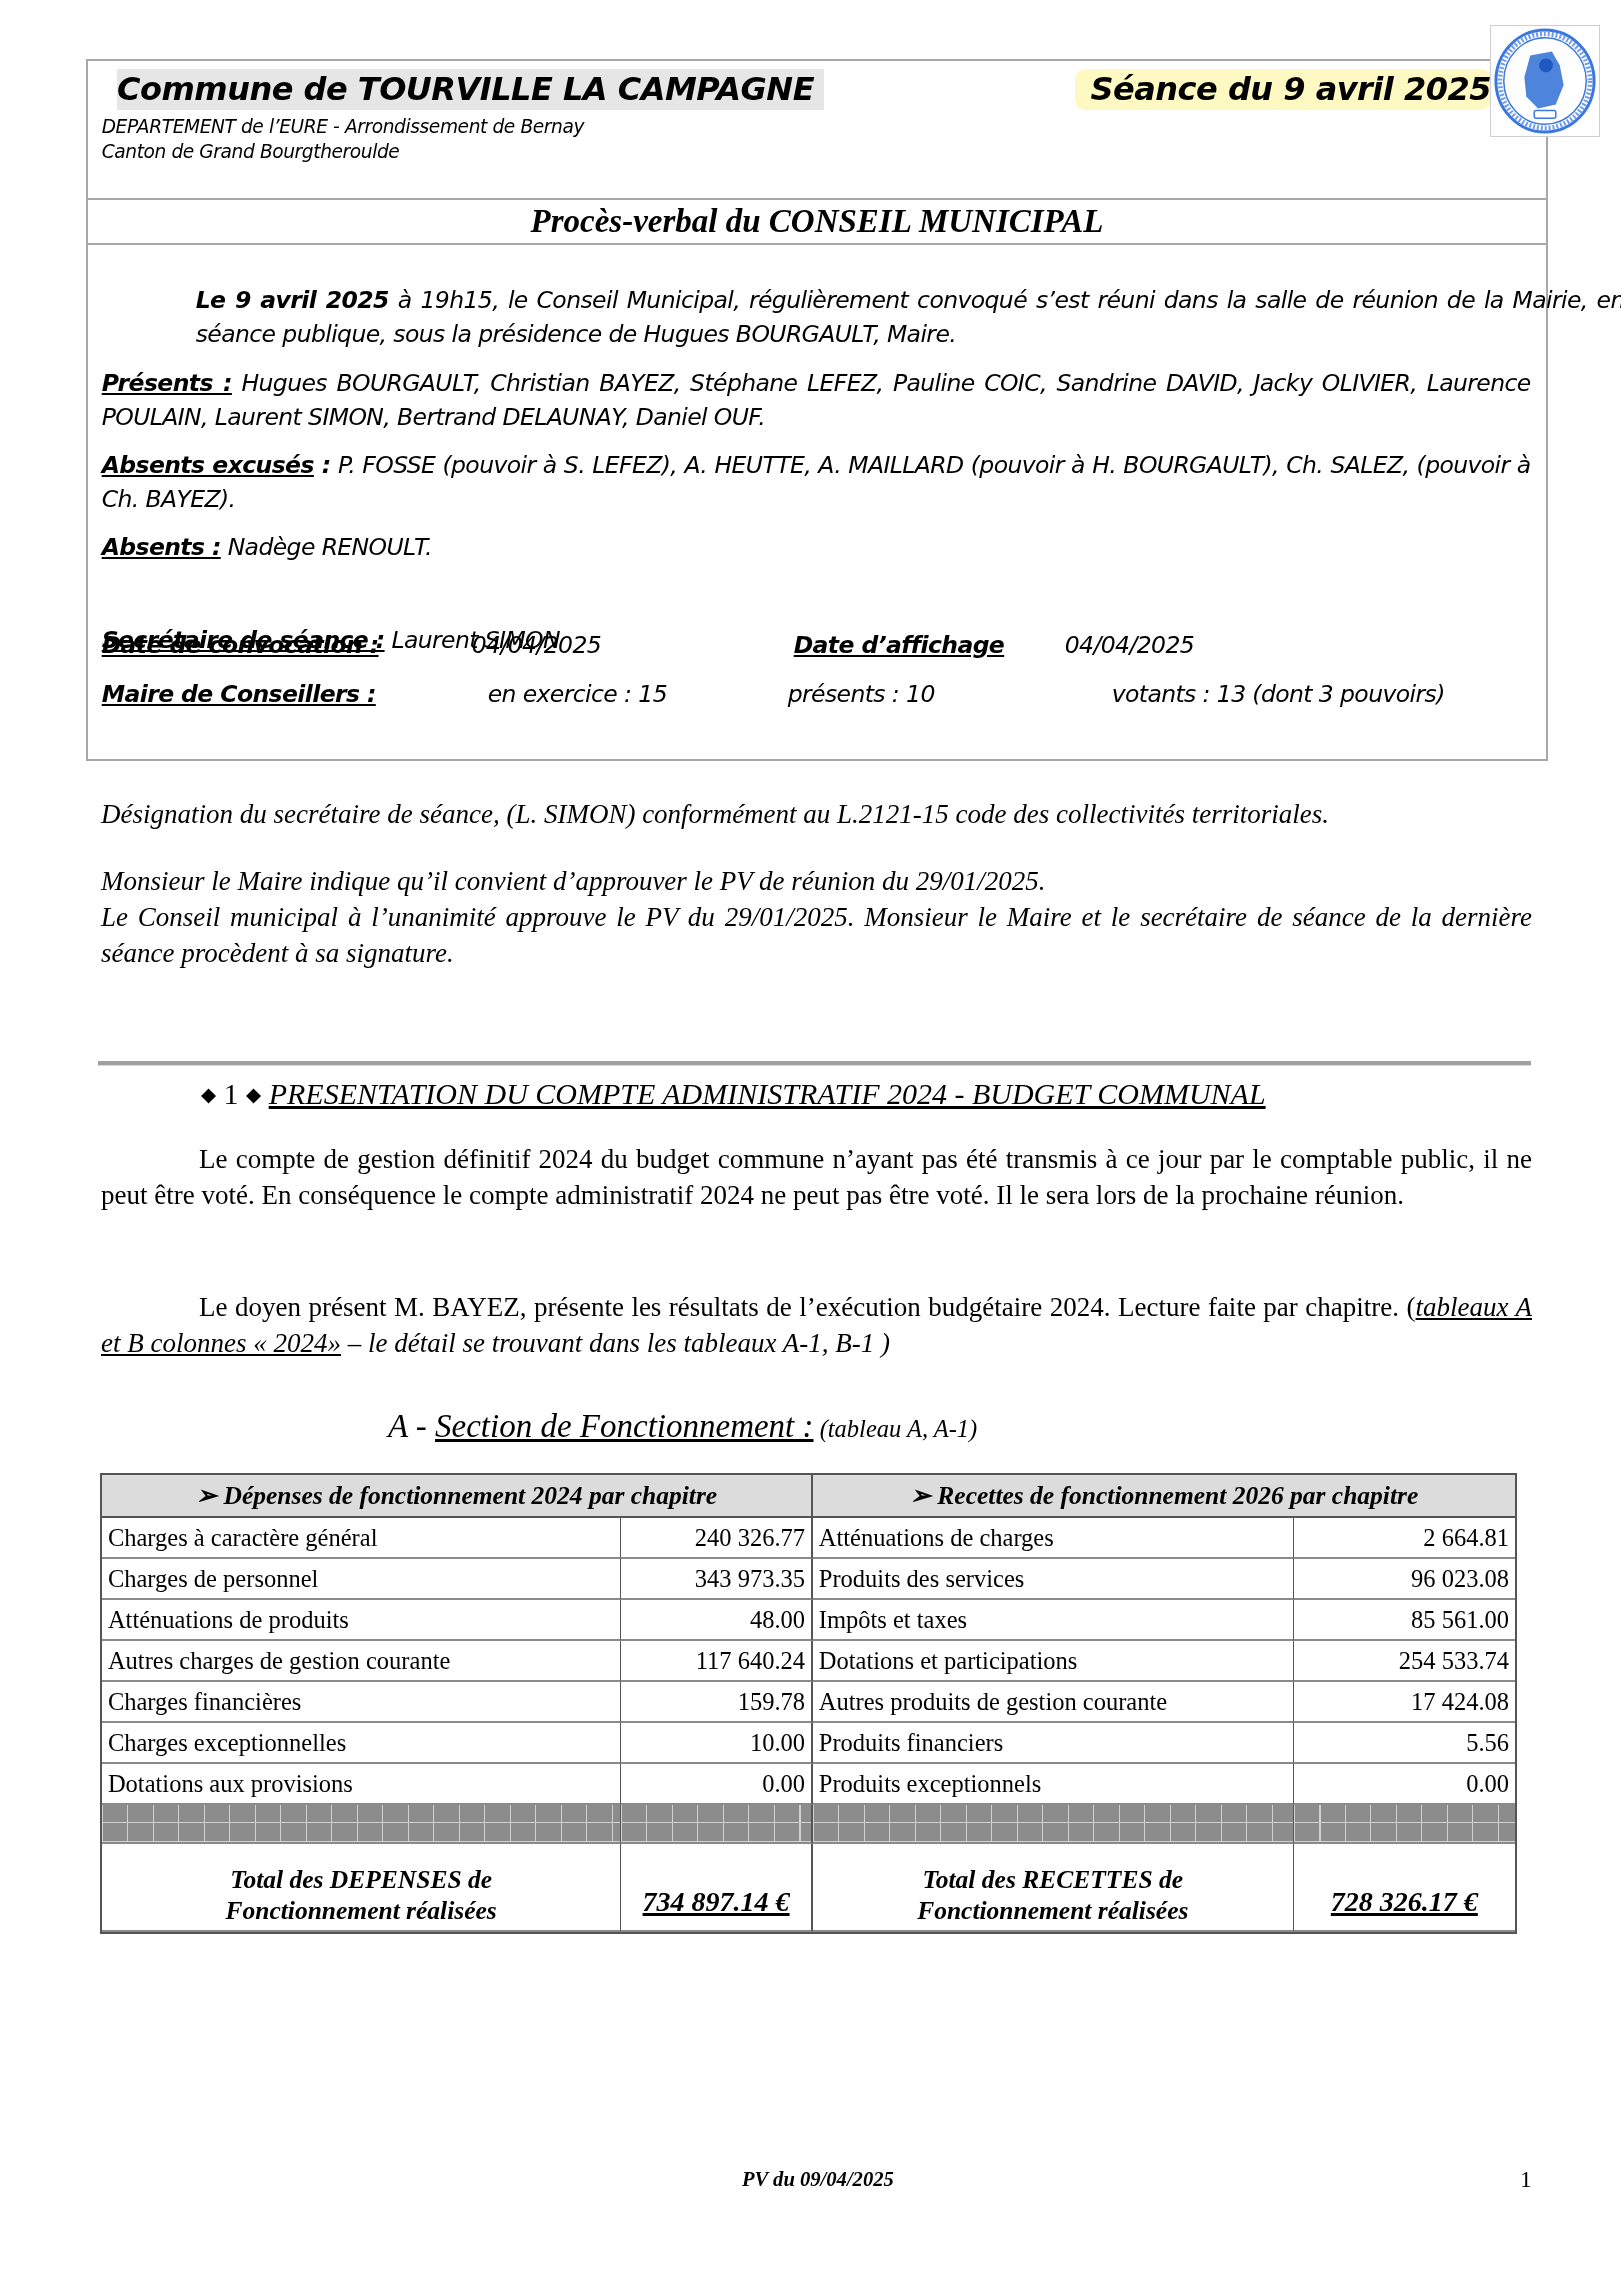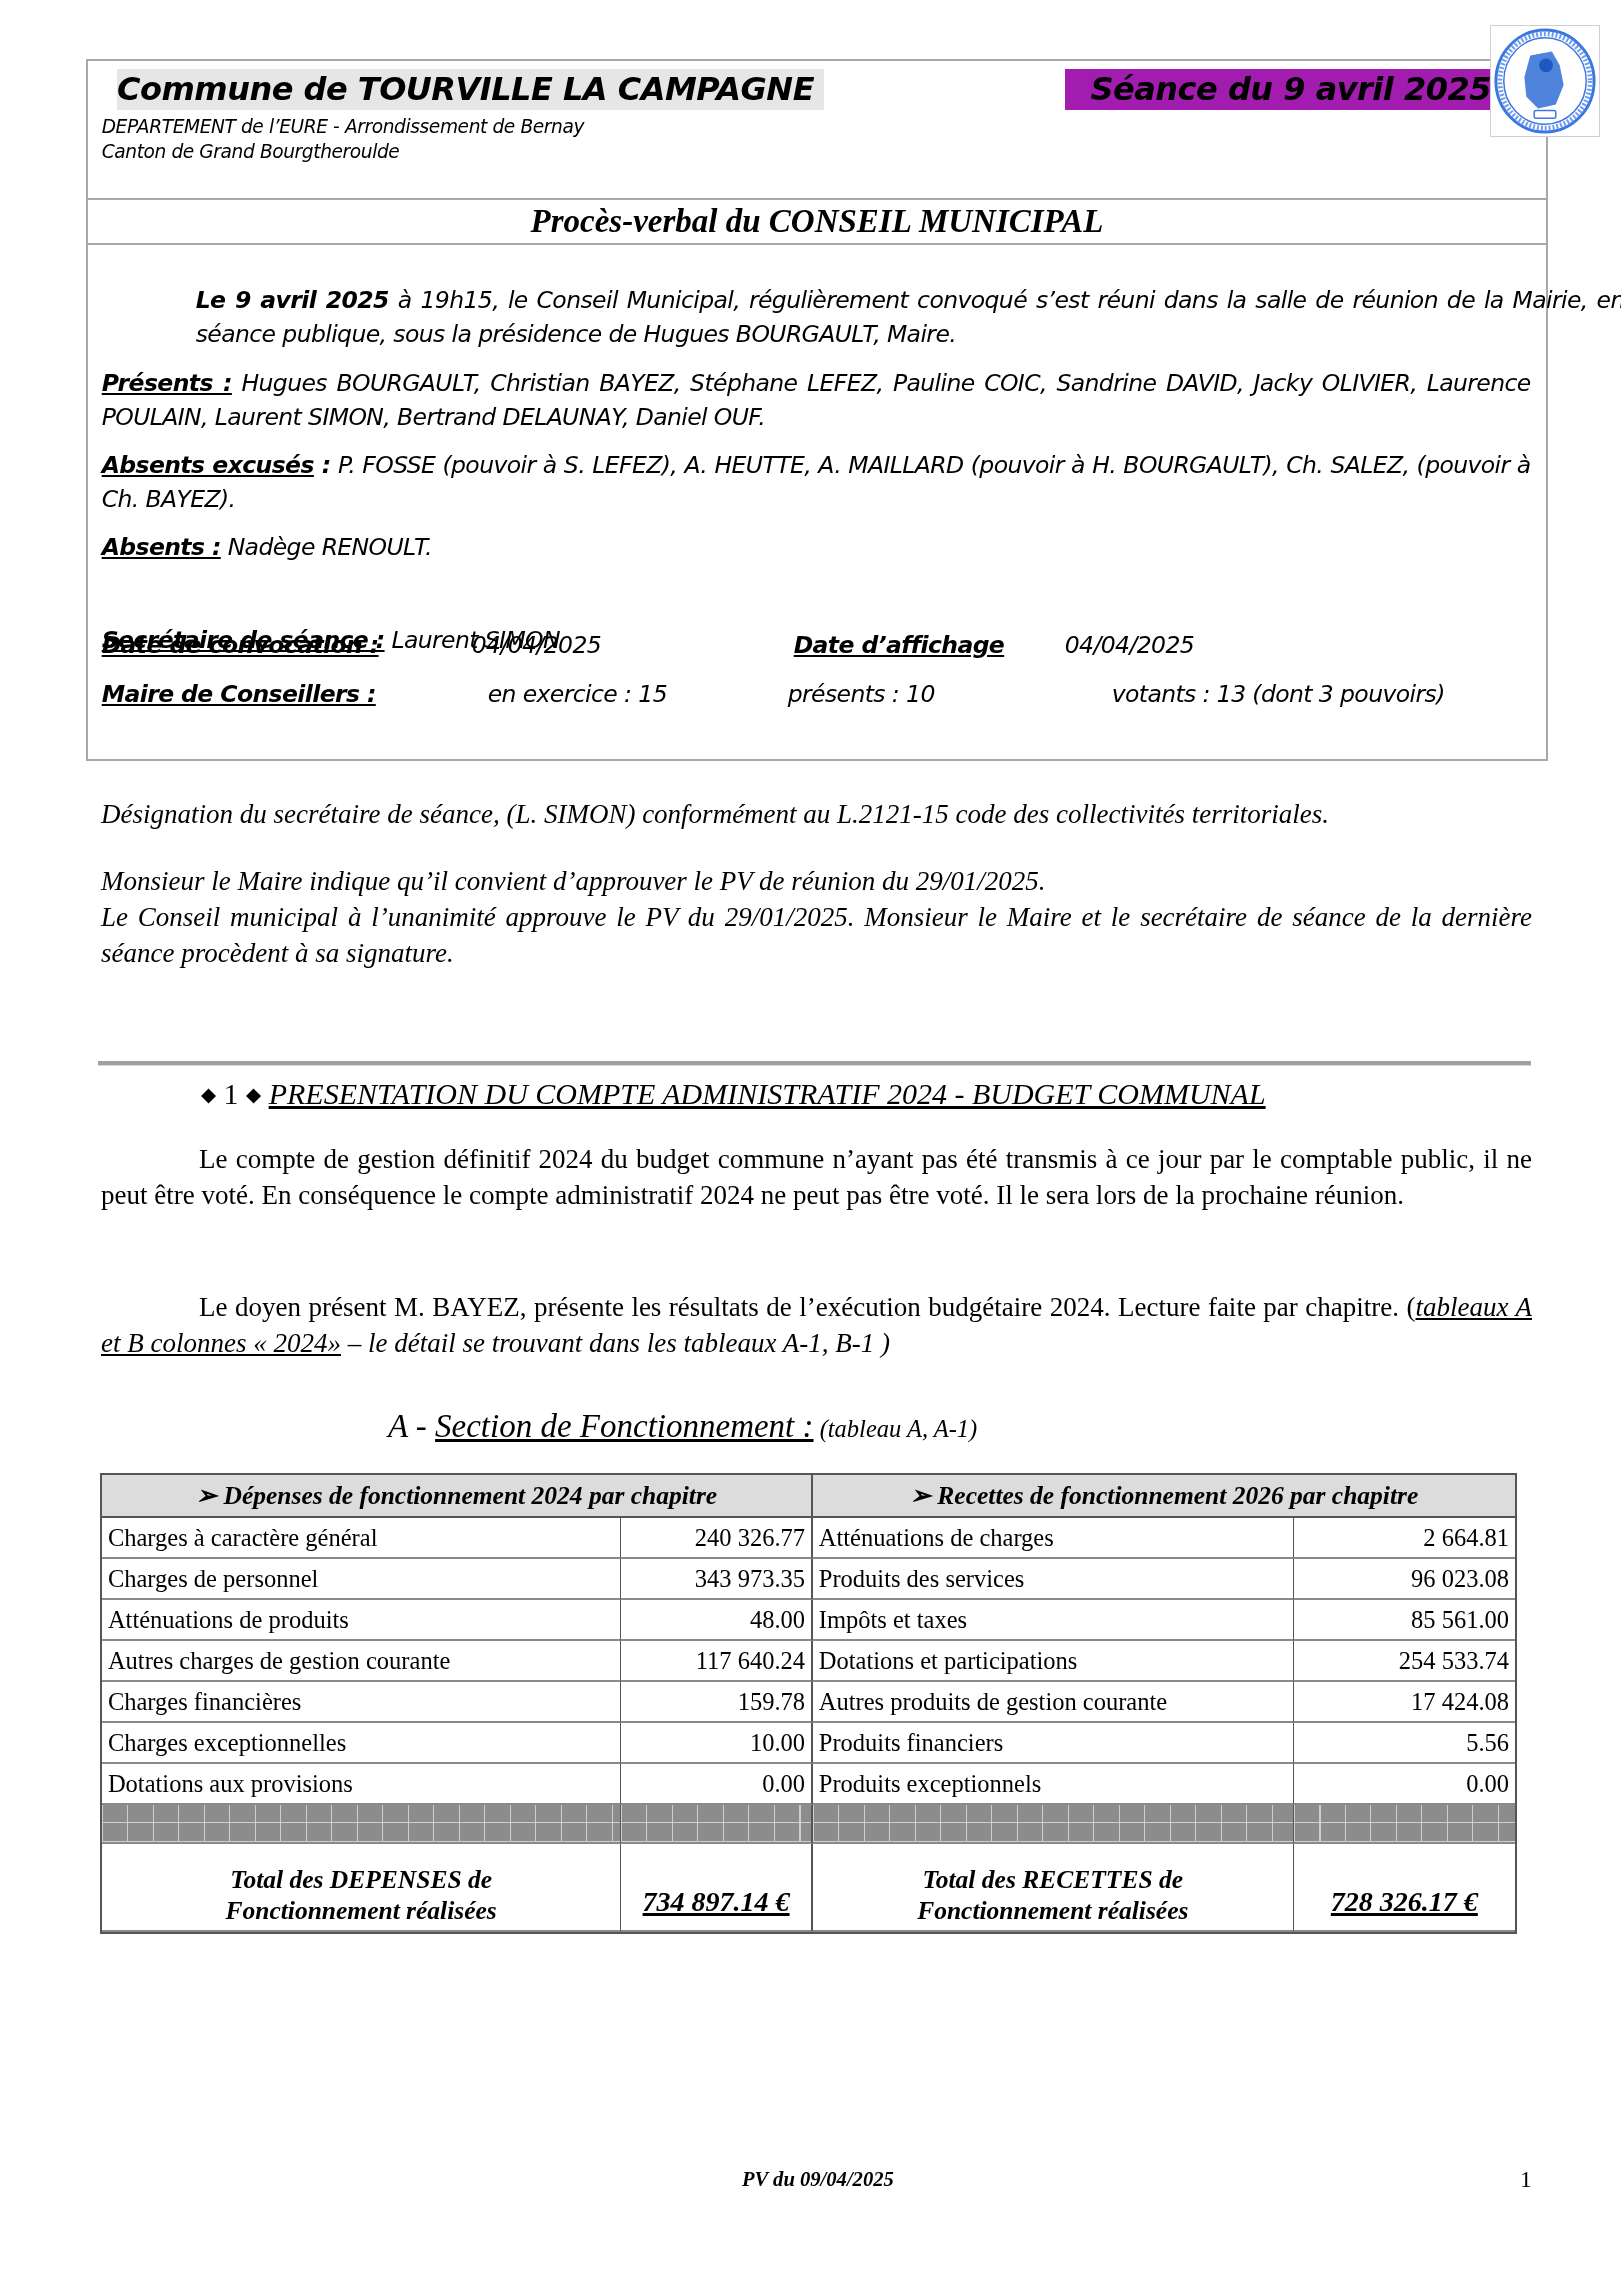--- a/index.html
+++ b/index.html
@@ -1,21 +1,21 @@
 <!DOCTYPE html>
 <html><head>
 <meta charset="utf-8">
 <style>
   html, body { margin: 0; padding: 0; background: #ffffff; }
   body { width: 1621px; height: 2293px; position: relative; overflow: hidden; color: #000; }
 
   
   .header-box { position: absolute; left: 86px; top: 59px; width: 1458px; height: 139px; border: 2px solid #a8a8a8; border-bottom: none; }
   .commune-title { position: absolute; left: 29px; top: 7.8px; background: #e6e6e6; padding: 0 9.8px 0 0; font-family: "DejaVu Sans", sans-serif; font-style: italic; font-weight: bold; font-size: 32px; line-height: 41px; letter-spacing: -0.5px; }
-  .seance-title { position: absolute; right: 55px; top: 7.8px; background: #a21caf; padding: 0 0 0 25px; font-family: "DejaVu Sans", sans-serif; font-style: italic; font-weight: bold; font-size: 32px; line-height: 41px; letter-spacing: -0.5px; }
+  .seance-title { position: absolute; right: 55px; top: 7.8px; background: #fef9c3; padding: 0 0 0 15px; font-family: "DejaVu Sans", sans-serif; font-style: italic; font-weight: bold; font-size: 32px; line-height: 41px; letter-spacing: -0.5px; border-radius: 10px; }
   .dept-line { position: absolute; left: 13.7px; top: 53px; font-family: "DejaVu Sans", sans-serif; font-style: italic; font-size: 18.6px; line-height: 25.5px; letter-spacing: -0.4px; }
   .canton-line { position: absolute; left: 13.7px; top: 78px; font-family: "DejaVu Sans", sans-serif; font-style: italic; font-size: 18.6px; line-height: 25.5px; letter-spacing: -0.4px; }
 
   .seal { position: absolute; left: 1490px; top: 24.5px; width: 108px; height: 110px; border: 1px solid #cfcfcf; background: #fff; }
   .seal svg { width: 108px; height: 110px; display: block; }
 
   .pv-title-box { position: absolute; left: 86px; top: 198px; width: 1458px; height: 43px; border: 2px solid #a8a8a8; border-bottom: 2.9px double #a8a8a8; text-align: center; font-family: "Liberation Serif", serif; font-style: italic; font-weight: bold; font-size: 33px; line-height: 43px; }
 
   .info-box { position: absolute; left: 86px; top: 244px; width: 1458px; height: 515px; border: 2px solid #a8a8a8; border-top: none; }
   .info-box p { margin: 0; font-family: "DejaVu Sans", sans-serif; font-style: italic; font-size: 23.5px; line-height: 34px; letter-spacing: -0.6px; text-align: justify; position: absolute; left: 13.7px; width: 1429px; }

